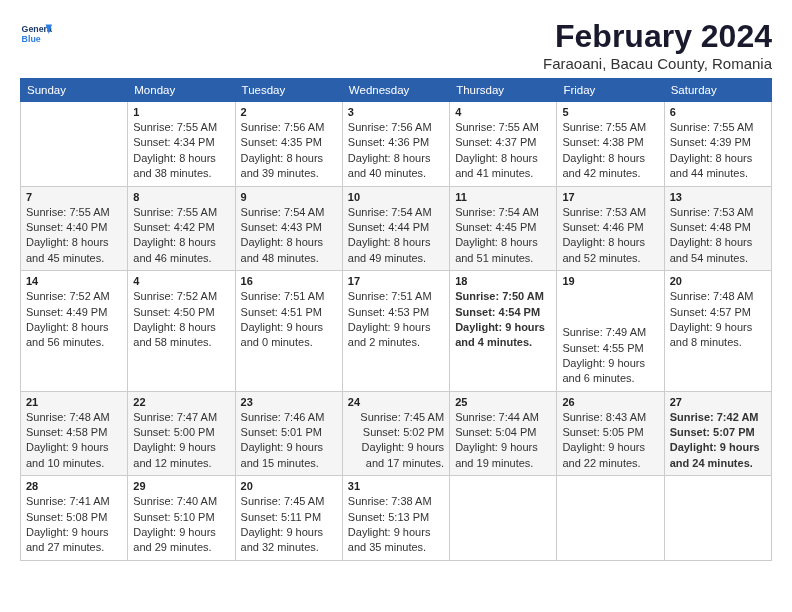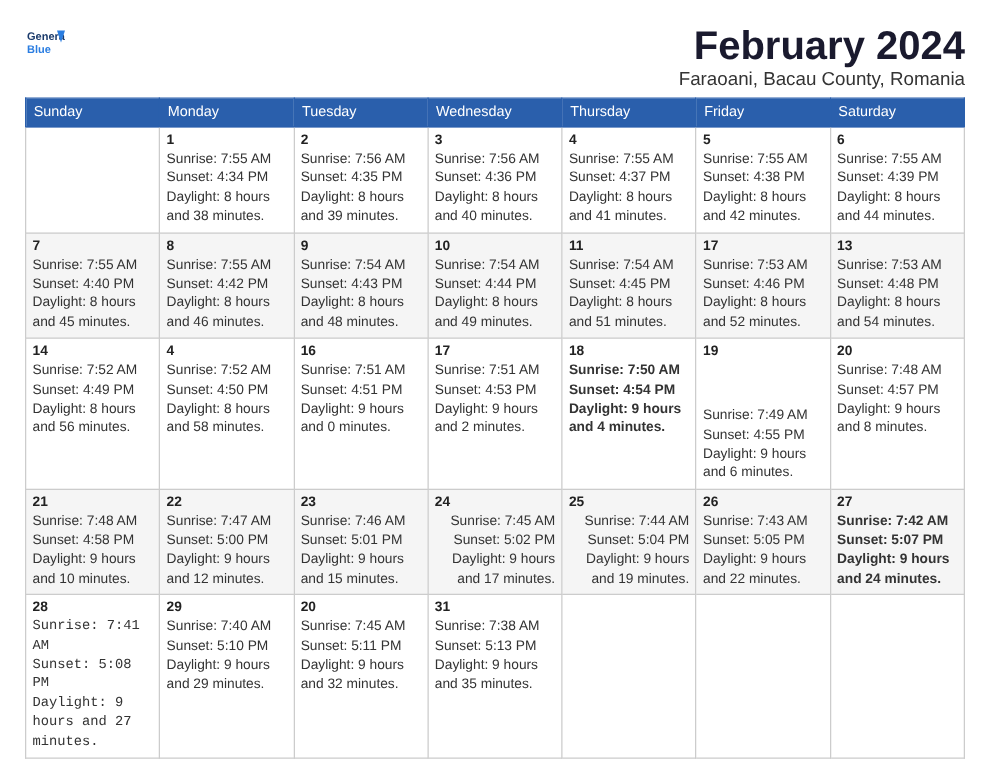--- a/index.html
+++ b/index.html
@@ -260,41 +260,41 @@
 Daylight: 9 hours and 15 minutes.</div>
           </td>
           <td>
             <span class="day-number">24</span>
             <div class="cell-text" style="white-space: pre-line; text-align: right;">Sunrise: 7:45 AM
 Sunset: 5:02 PM
 Daylight: 9 hours and 17 minutes.</div>
           </td>
           <td>
             <span class="day-number">25</span>
-            <div class="cell-text" style="white-space: pre-line; text-align: right;">Sunrise: 7:44 AM
+            <div class="cell-text" style="white-space: pre-line;">Sunrise: 7:44 AM
 Sunset: 5:04 PM
 Daylight: 9 hours and 19 minutes.</div>
           </td>
           <td>
             <span class="day-number">26</span>
-            <div class="cell-text" style="white-space: pre-line;">Sunrise: 7:43 AM
+            <div class="cell-text" style="white-space: pre-line;">Sunrise: 8:43 AM
 Sunset: 5:05 PM
 Daylight: 9 hours and 22 minutes.</div>
           </td>
           <td>
             <span class="day-number">27</span>
             <div class="cell-text" style="white-space: pre-line; font-weight: bold;">Sunrise: 7:42 AM
 Sunset: 5:07 PM
 Daylight: 9 hours and 24 minutes.</div>
           </td>
         </tr>
         <tr>
           <td>
             <span class="day-number">28</span>
-            <div class="cell-text" style="white-space: pre-line; font-family: Liberation Mono, monospace;">Sunrise: 7:41 AM
+            <div class="cell-text" style="white-space: pre-line;">Sunrise: 7:41 AM
 Sunset: 5:08 PM
 Daylight: 9 hours and 27 minutes.</div>
           </td>
           <td>
             <span class="day-number">29</span>
             <div class="cell-text" style="white-space: pre-line;">Sunrise: 7:40 AM
 Sunset: 5:10 PM
 Daylight: 9 hours and 29 minutes.</div>
           </td>
           <td>

